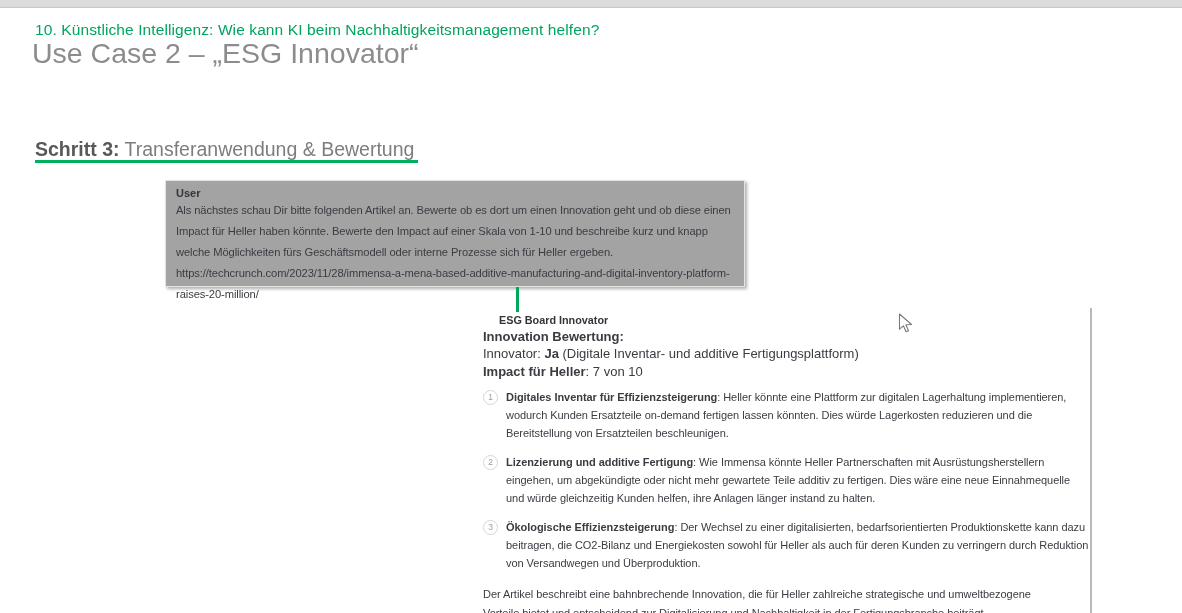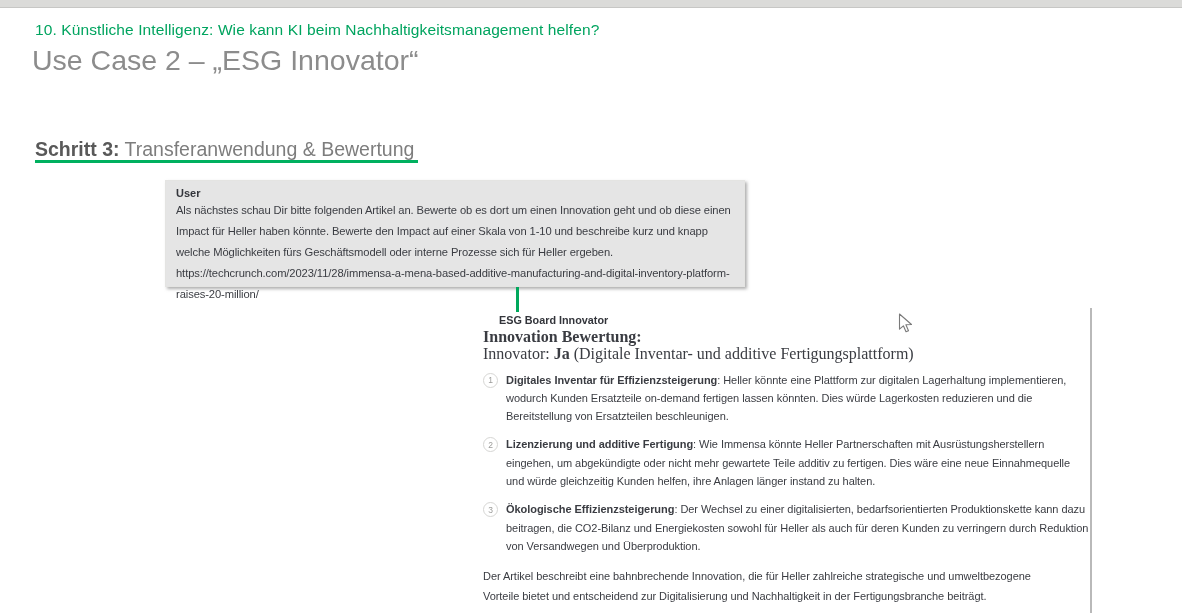--- a/index.html
+++ b/index.html
@@ -4,41 +4,41 @@
 <style>
   html,body{margin:0;padding:0;}
   body{
     width:1182px;height:613px;position:relative;overflow:hidden;
     background:#ffffff;font-family:"Liberation Sans",sans-serif;
   }
   .topbar{position:absolute;left:0;top:0;width:1182px;height:8px;
     background:#dbdbd9;border-bottom:1px solid #c7c7c5;box-sizing:border-box;}
   .kicker{position:absolute;left:35px;top:21px;font-size:15.5px;
     color:#00a45f;letter-spacing:0.1px;white-space:nowrap;text-align:center;}
-  .page-title{position:absolute;left:32px;top:44px;font-size:28.5px;
+  .page-title{position:absolute;left:32px;top:37px;font-size:28.5px;
     color:#8c8c8c;white-space:nowrap;}
   .step{position:absolute;left:35px;top:138px;font-size:19.5px;white-space:nowrap;text-align:right;}
   .step .b{font-weight:bold;color:#595959;}
   .step .r{color:#7d7d7d;}
   .step-underline{position:absolute;left:35px;top:160px;width:383px;height:3px;background:#00b05f;}
 
   .user-box{position:absolute;left:165px;top:180px;width:580px;height:107px;
-    background:#e5e5e5;border:1px solid #e4e4e2;
+    background:#a3a3a3;border:1px solid #e4e4e2;
     box-shadow:2px 2px 3px rgba(110,110,110,0.55);
     padding:5px 10px;box-sizing:border-box;}
   .user-role{font-size:11px;font-weight:bold;color:#33353b;line-height:14px;}
   .user-msg{font-size:11.2px;color:#3a3c42;line-height:21px;
     letter-spacing:-0.1px;width:560px;}
   .user-link{color:#3a3c42;text-decoration:none;}
 
   .connector{position:absolute;left:516px;top:287px;width:3px;height:25px;background:#00a85c;}
 
   .assistant{position:absolute;left:483px;top:313px;width:606px;color:#3a3c42;}
   .asst-role{font-size:10.8px;font-weight:bold;color:#33353b;line-height:15px;padding-left:16px;}
-  .asst-line{font-size:16px;line-height:17.3px;font-family:Liberation Serif, serif;}
+  .asst-line{font-size:13px;line-height:17.3px;}
   .bold{font-weight:bold;}
   .asst-list{margin-top:8px;}
   .list-item{display:flex;margin-bottom:10px;}
   .badge{flex:0 0 13px;width:13px;height:13px;border:1px solid #d6d6d4;
     border-radius:50%;font-size:8.5px;color:#9b9b99;background:#fff;
     display:flex;align-items:center;justify-content:center;margin-top:2px;}
   .item-text{margin-left:8px;font-size:11px;line-height:18.3px;
     letter-spacing:-0.05px;}
   .closing{font-size:11px;line-height:19.5px;letter-spacing:-0.05px;
     margin-top:12px;width:580px;}
@@ -63,20 +63,21 @@
     <span class="user-link">https://techcrunch.com/2023/11/28/immensa-a-mena-based-additive-manufacturing-and-digital-inventory-platform-raises-20-million/</span>
   </div>
 </div>
 
 <div class="connector"></div>
 
 <div class="assistant">
   <div class="asst-role">ESG Board Innovator</div>
   <div class="asst-line bold">Innovation Bewertung:</div>
   <div class="asst-line"><span>Innovator: </span><span class="bold">Ja</span><span> (Digitale Inventar- und additive Fertigungsplattform)</span></div>
+  <div class="asst-line"><span class="bold">Impact für Heller</span><span>: 7 von 10</span></div>
 
   <div class="asst-list">
   <div class="list-item">
     <div class="badge">1</div>
     <div class="item-text"><span class="bold">Digitales Inventar für Effizienzsteigerung</span><span>: Heller könnte eine Plattform zur digitalen Lagerhaltung implementieren, wodurch Kunden Ersatzteile on-demand fertigen lassen könnten. Dies würde Lagerkosten reduzieren und die Bereitstellung von Ersatzteilen beschleunigen.</span></div>
   </div>
 
   <div class="list-item">
     <div class="badge">2</div>
     <div class="item-text"><span class="bold">Lizenzierung und additive Fertigung</span><span>: Wie Immensa könnte Heller Partnerschaften mit Ausrüstungsherstellern eingehen, um abgekündigte oder nicht mehr gewartete Teile additiv zu fertigen. Dies wäre eine neue Einnahmequelle und würde gleichzeitig Kunden helfen, ihre Anlagen länger instand zu halten.</span></div>

